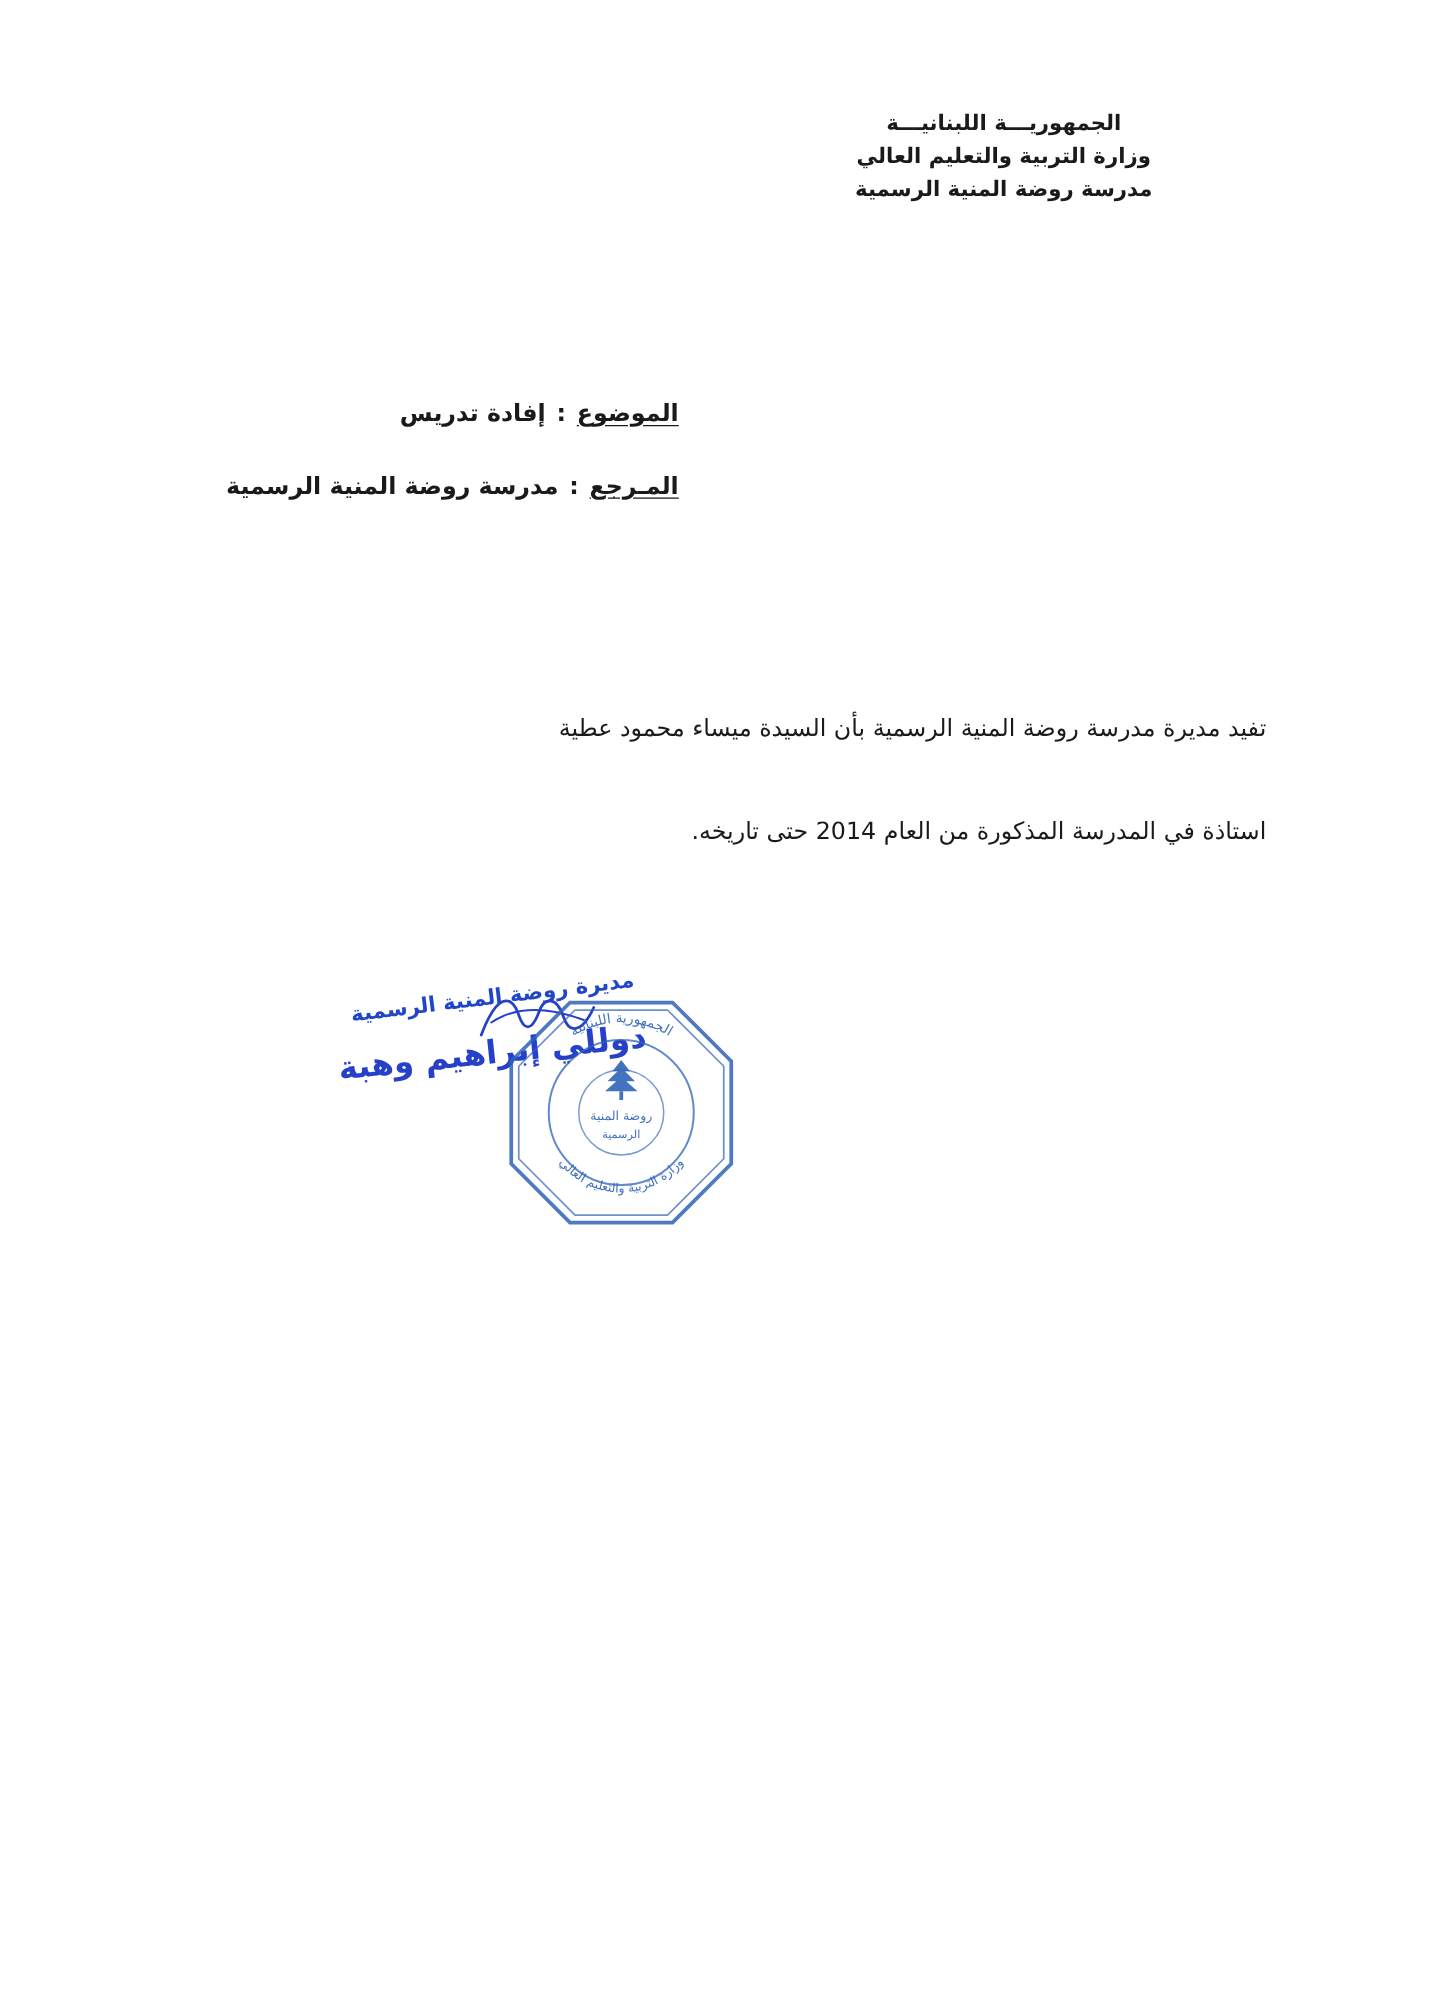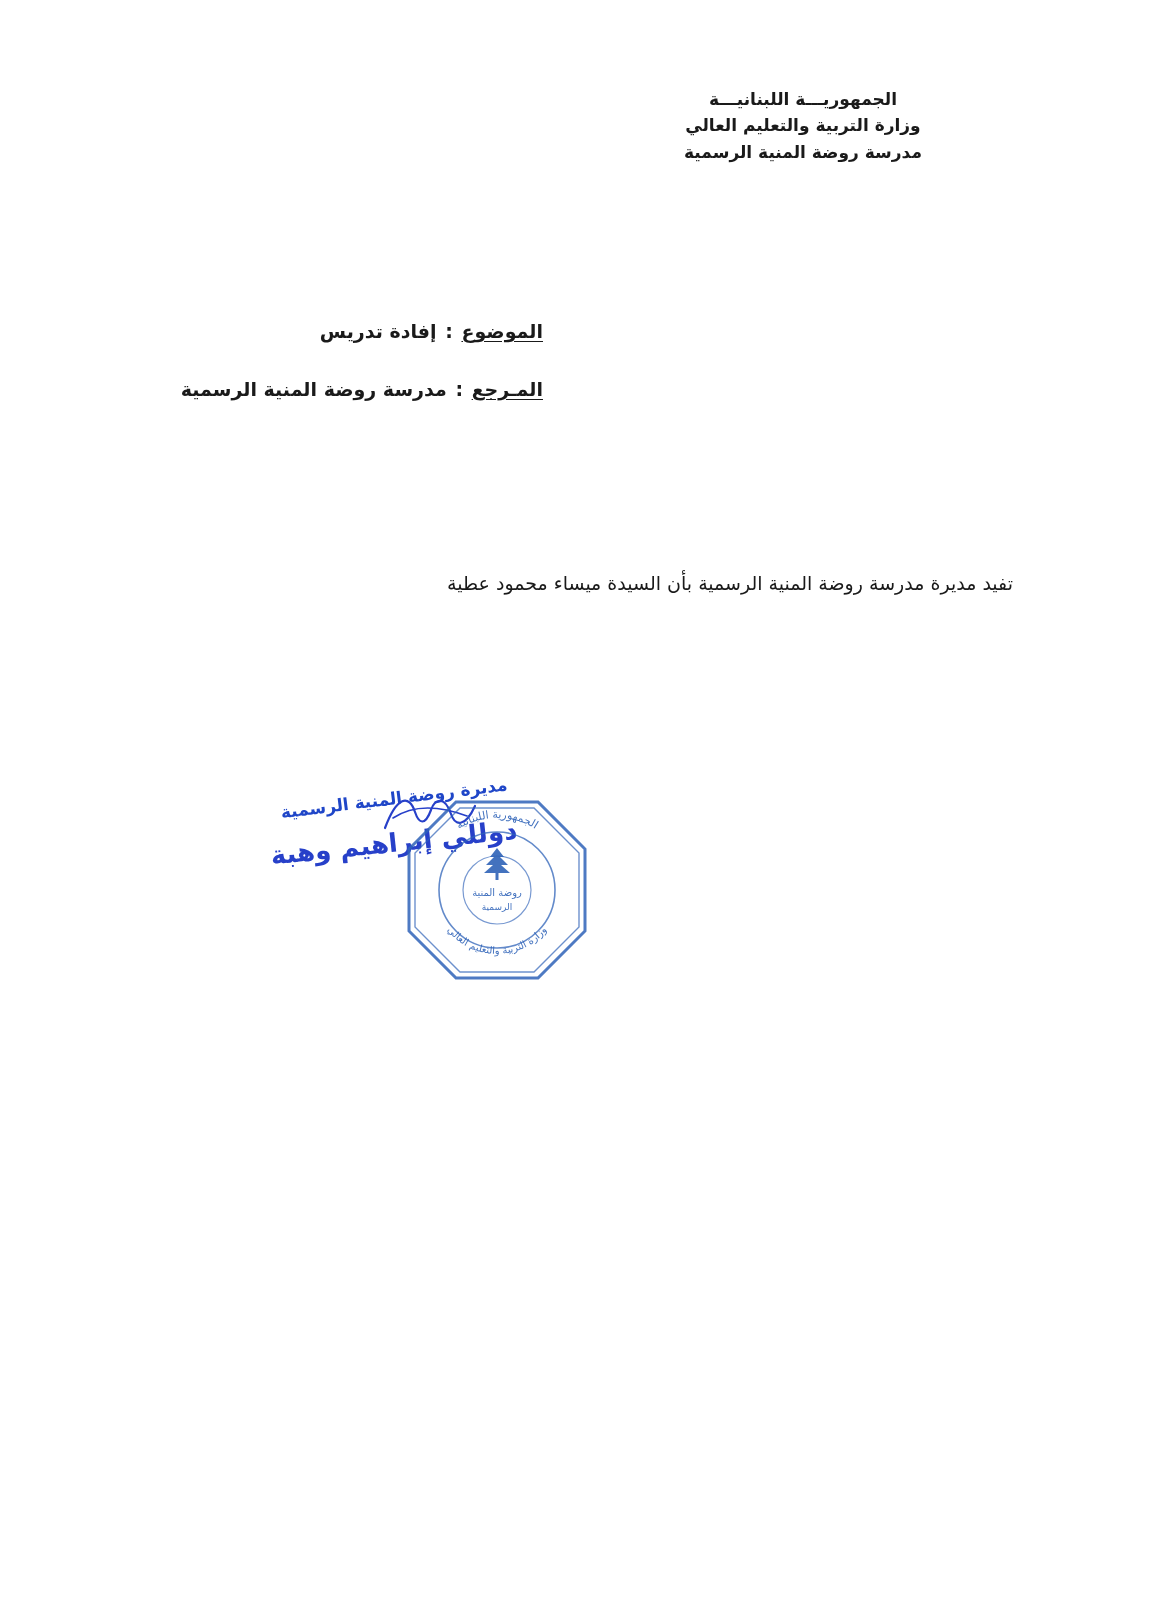--- a/index.html
+++ b/index.html
@@ -148,20 +148,21 @@
   </div>
 
   <div class="field-row reference">
     <span class="field-label">المـرجع</span>
     <span class="field-sep">:</span>
     <span class="field-value">مدرسة روضة المنية الرسمية</span>
   </div>
 
   <div class="body-block">
     <p>تفيد مديرة مدرسة روضة المنية الرسمية بأن السيدة ميساء محمود عطية</p>
+    <p>استاذة في المدرسة المذكورة من العام 2014 حتى تاريخه.</p>
   </div>
 
   <div class="signature-area">
     <div class="sig-title">مديرة روضة المنية الرسمية</div>
     <div class="sig-name">دوللي إبراهيم وهبة</div>
     <svg class="sig-stroke" viewBox="0 0 110 48">
       <path d="M10 40 C 22 8, 34 6, 40 24 C 44 36, 50 38, 56 22 C 60 10, 70 8, 76 26 C 80 38, 90 40, 100 18" fill="none" stroke="#2740c9" stroke-width="2.2" stroke-linecap="round"></path>
       <path d="M18 30 C 36 18, 60 16, 92 28" fill="none" stroke="#2740c9" stroke-width="1.6" stroke-linecap="round"></path>
     </svg>
   </div>

